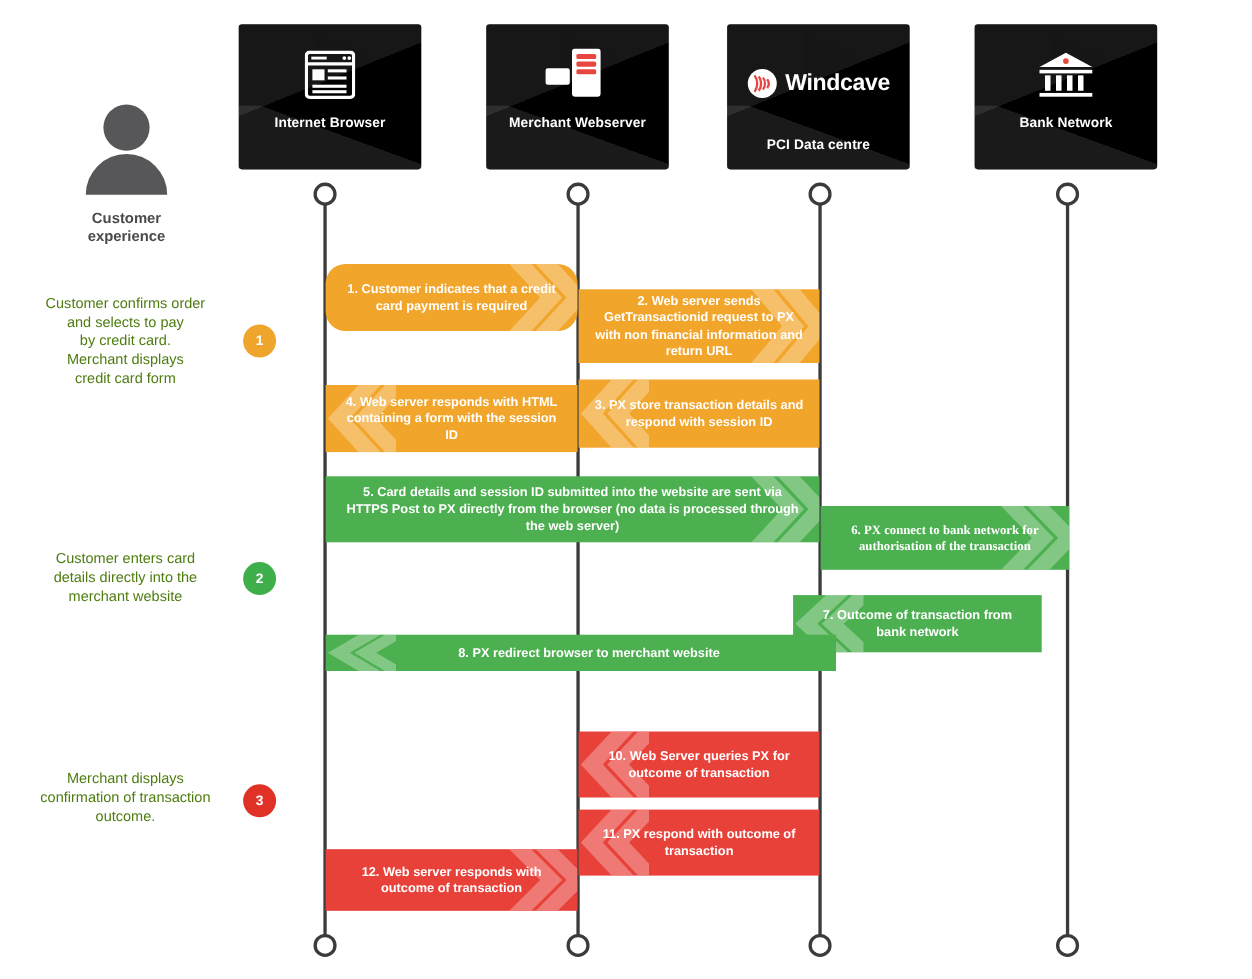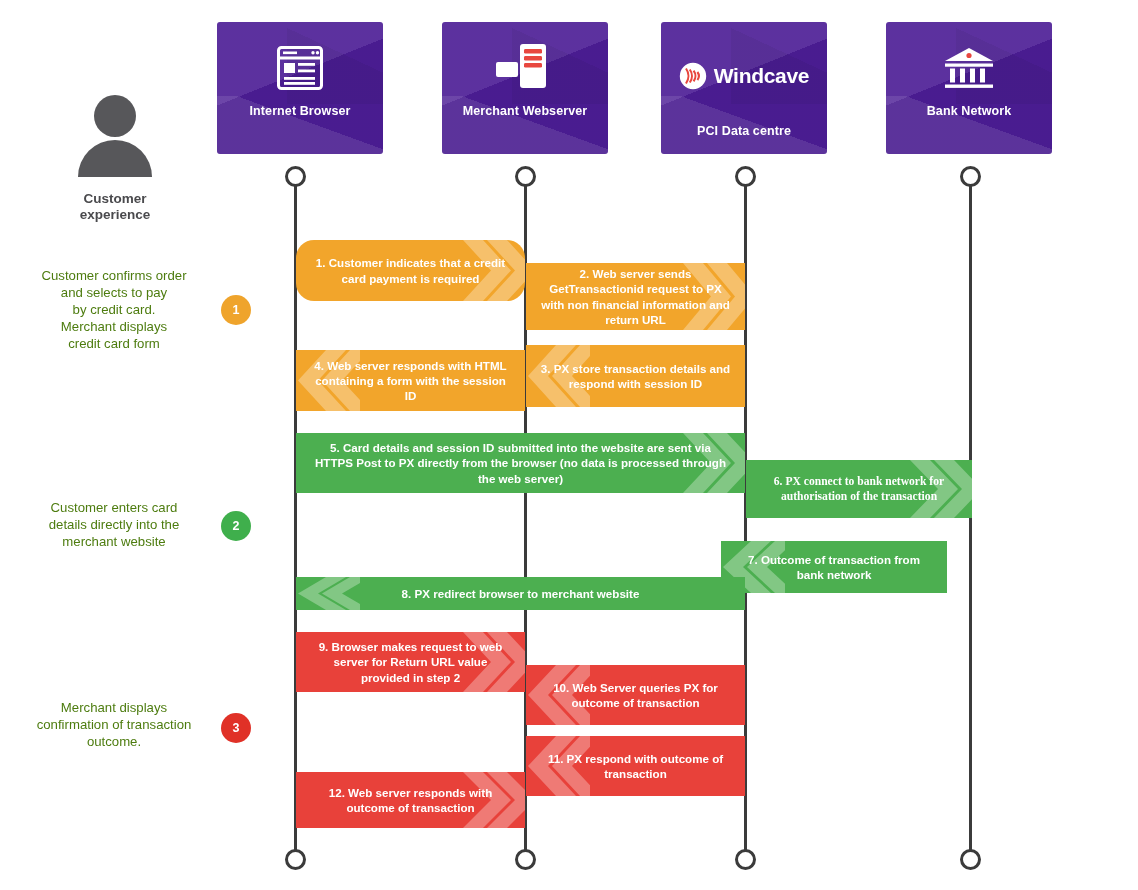--- a/index.html
+++ b/index.html
@@ -12,21 +12,21 @@
 
   
   .actor{position:absolute;left:60px;top:95px;width:110px;text-align:center;}
   .actor-head{width:42px;height:42px;border-radius:50%;background:#57575a;margin:0 auto;}
   .actor-body{width:74px;height:37px;margin:3px auto 0;background:#57575a;
               border-radius:38px 38px 0 0;}
   .actor-label{margin-top:14px;font-size:13.5px;font-weight:bold;color:#4a4a4d;line-height:1.2;}
 
   
   .card{position:absolute;top:22px;width:166px;height:132px;border-radius:3px;
-        background:#4c1d95;overflow:hidden;}
+        background:#000000;overflow:hidden;}
   .card .sheen1{position:absolute;left:0;top:0;width:100%;height:100%;
         background:linear-gradient(158deg,rgba(255,255,255,.09) 0 42%,rgba(0,0,0,.035) 42% 100%);}
   .card .sheen2{position:absolute;left:0;bottom:0;width:100%;height:44%;
         background:linear-gradient(20deg,rgba(255,255,255,.10) 0 55%,rgba(255,255,255,0) 55%);}
   .card .sheen3{position:absolute;right:0;top:0;width:58%;height:62%;
         background:linear-gradient(205deg,rgba(0,0,0,0) 0 40%,rgba(0,0,0,.05) 40% 100%);}
   .card-inner{position:relative;width:100%;height:100%;display:flex;flex-direction:column;
         align-items:center;justify-content:flex-start;}
   .card-icon{height:72px;display:flex;align-items:center;justify-content:center;margin-top:10px;}
   .card-title{font-size:12.5px;color:#ffffff;font-weight:bold;letter-spacing:.1px;
@@ -224,35 +224,28 @@
   </div>
 
   <div class="msg green" style="left:721px;top:541px;width:226px;height:52px;">
     <svg class="chev" style="left:0;" viewBox="0 0 64 52" preserveAspectRatio="none">
       <path d="M30 0 L2 26 L30 52 L50 52 L22 26 L50 0 Z" fill="#ffffff" opacity=".30"></path>
       <path d="M54 0 L26 26 L54 52 L74 52 L46 26 L74 0 Z" fill="#ffffff" opacity=".30"></path>
     </svg>
     <div class="txt">7.  Outcome of transaction from bank network</div>
   </div>
 
-  <div class="msg green" style="left:296px;top:577px;width:449px;height:33px;">
+  <div class="msg green" style="left:296px;top:577px;width:449px;height:33px;padding-left:15px;">
     <svg class="chev" style="left:0;" viewBox="0 0 64 33" preserveAspectRatio="none">
       <path d="M30 0 L2 16.5 L30 33 L50 33 L22 16.5 L50 0 Z" fill="#ffffff" opacity=".30"></path>
       <path d="M54 0 L26 16.5 L54 33 L74 33 L46 16.5 L74 0 Z" fill="#ffffff" opacity=".30"></path>
     </svg>
     <div class="txt">8. PX redirect browser to merchant website</div>
   </div>
 
-  <div class="msg red" style="left:296px;top:632px;width:229px;height:60px;">
-    <svg class="chev" style="right:0;" viewBox="0 0 64 60" preserveAspectRatio="none">
-      <path d="M2 0 L30 30 L2 60 L22 60 L50 30 L22 0 Z" fill="#ffffff" opacity=".30"></path>
-      <path d="M26 0 L54 30 L26 60 L46 60 L74 30 L46 0 Z" fill="#ffffff" opacity=".30"></path>
-    </svg>
-    <div class="txt">9. Browser makes request to web server for Return URL value provided in step 2</div>
-  </div>
 
   <div class="msg red" style="left:526px;top:665px;width:219px;height:60px;">
     <svg class="chev" style="left:0;" viewBox="0 0 64 60" preserveAspectRatio="none">
       <path d="M30 0 L2 30 L30 60 L50 60 L22 30 L50 0 Z" fill="#ffffff" opacity=".30"></path>
       <path d="M54 0 L26 30 L54 60 L74 60 L46 30 L74 0 Z" fill="#ffffff" opacity=".30"></path>
     </svg>
     <div class="txt">10.  Web Server queries PX for outcome of transaction</div>
   </div>
 
   <div class="msg red" style="left:526px;top:736px;width:219px;height:60px;">

